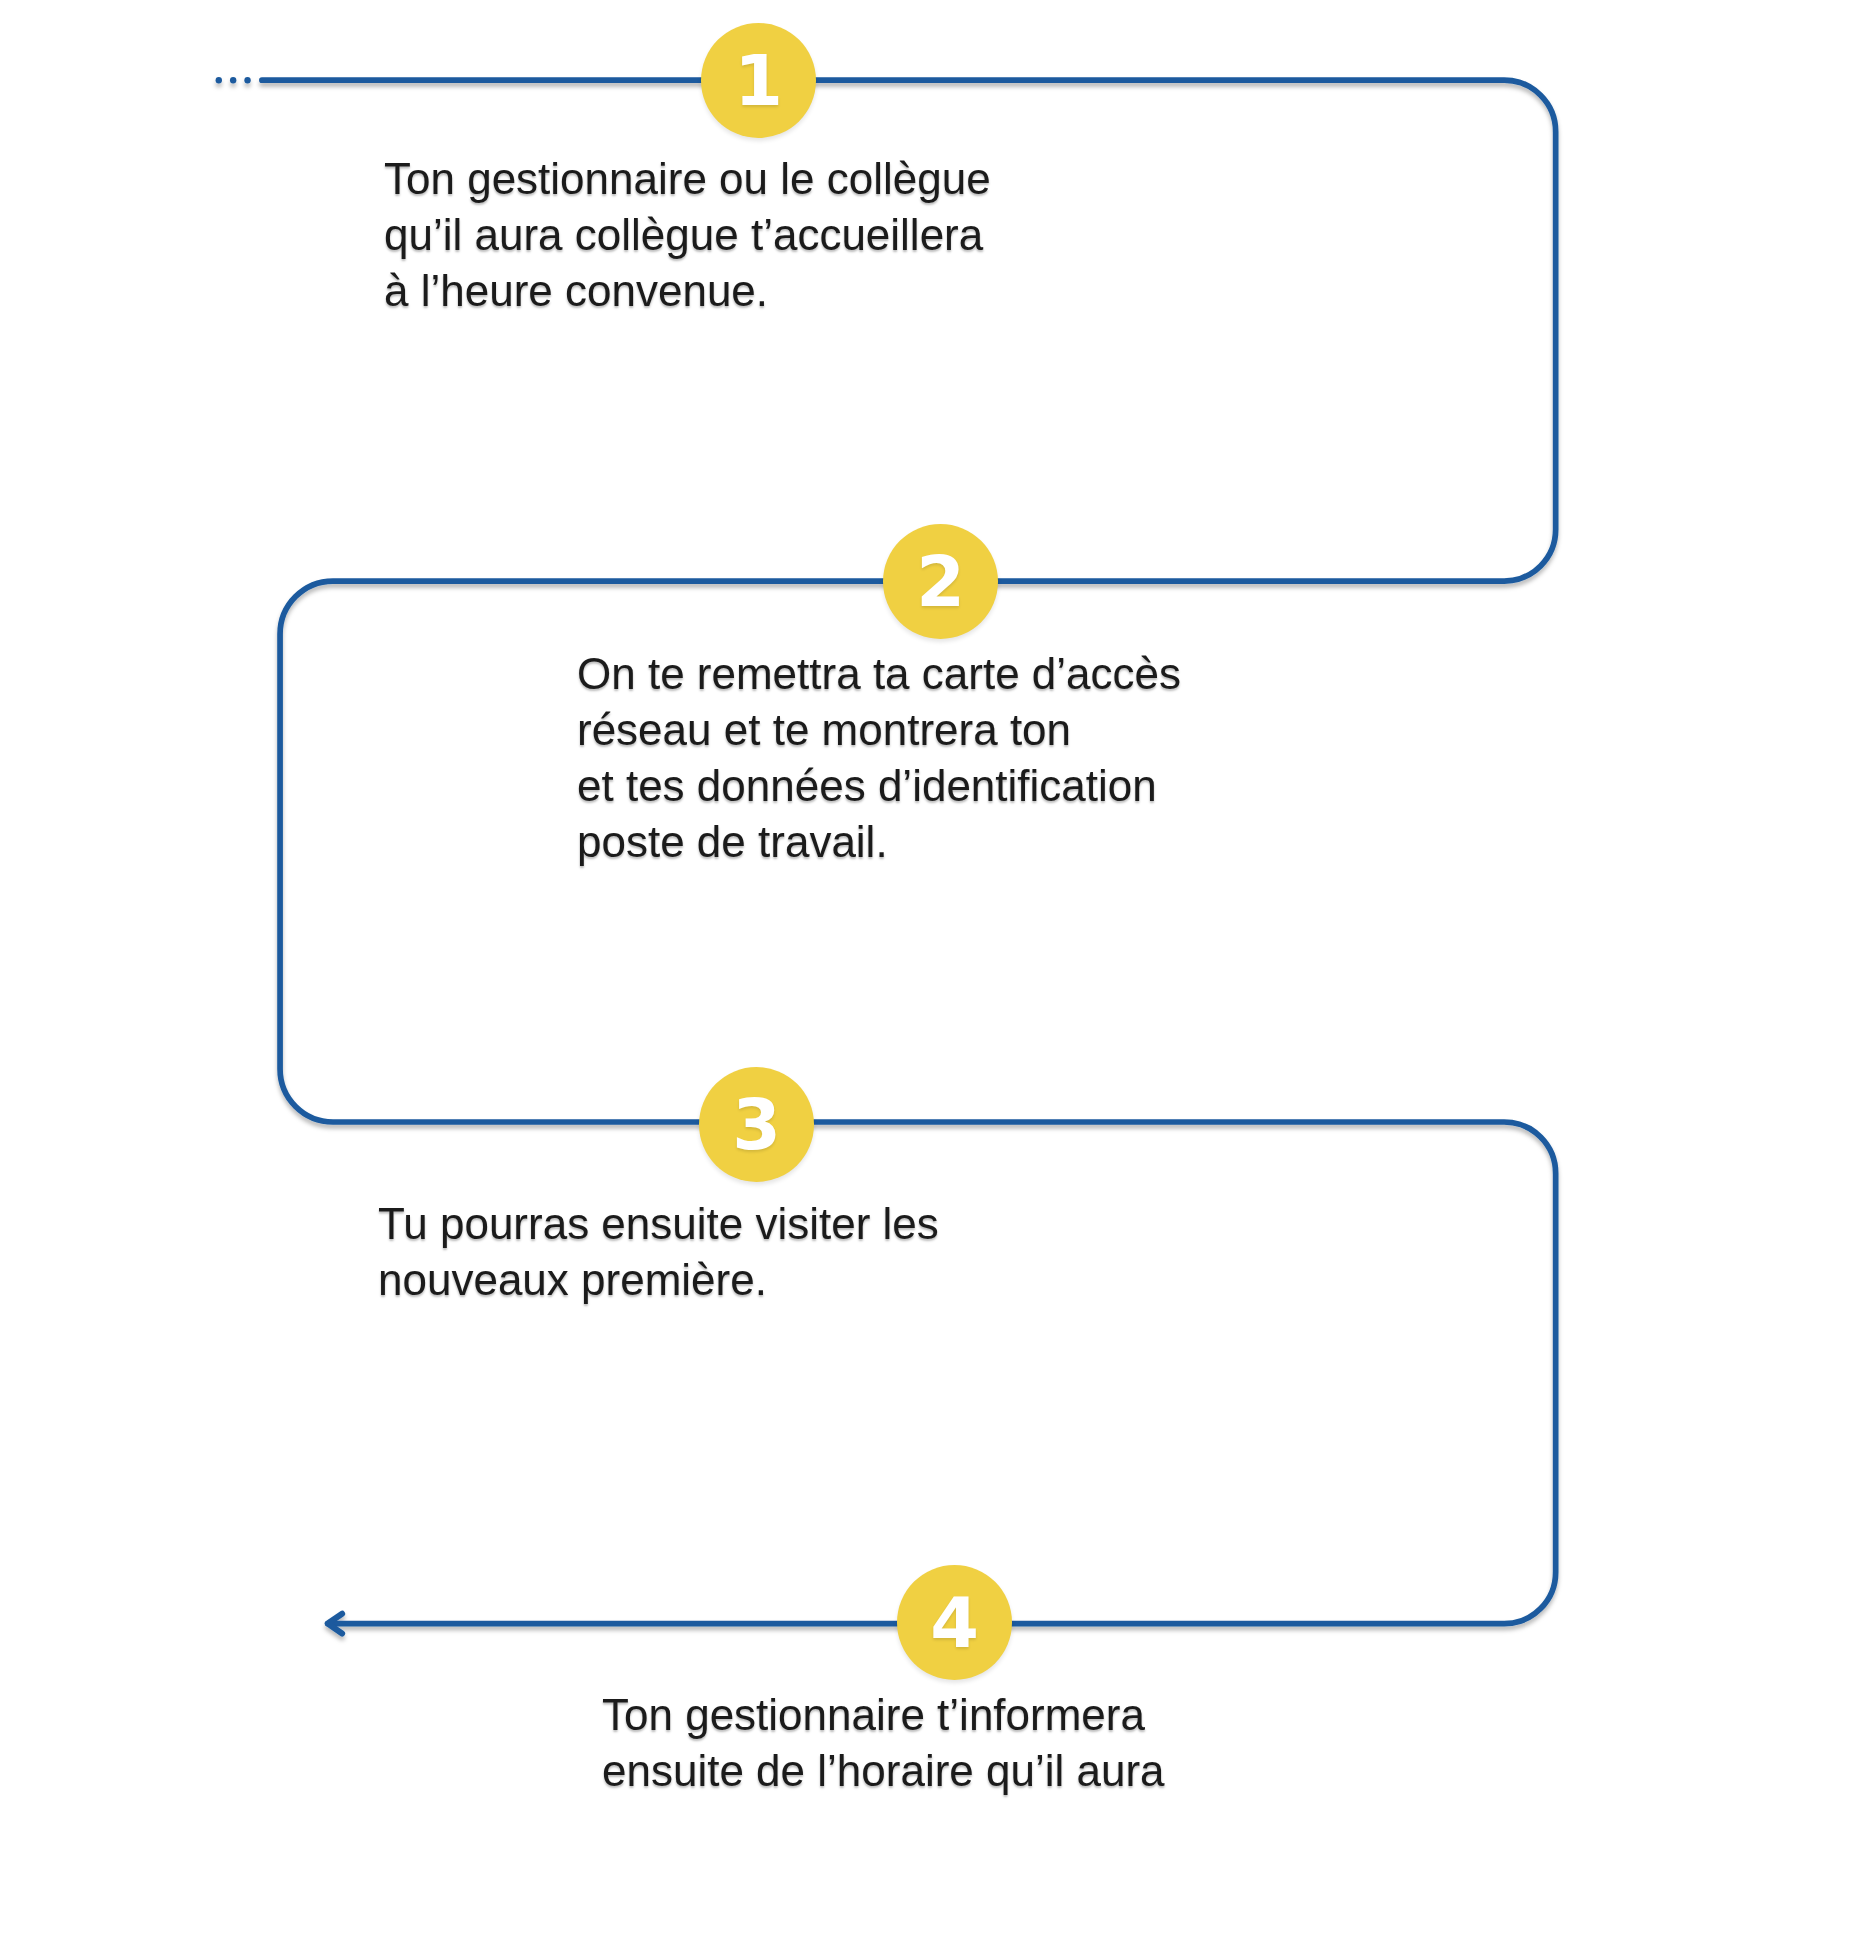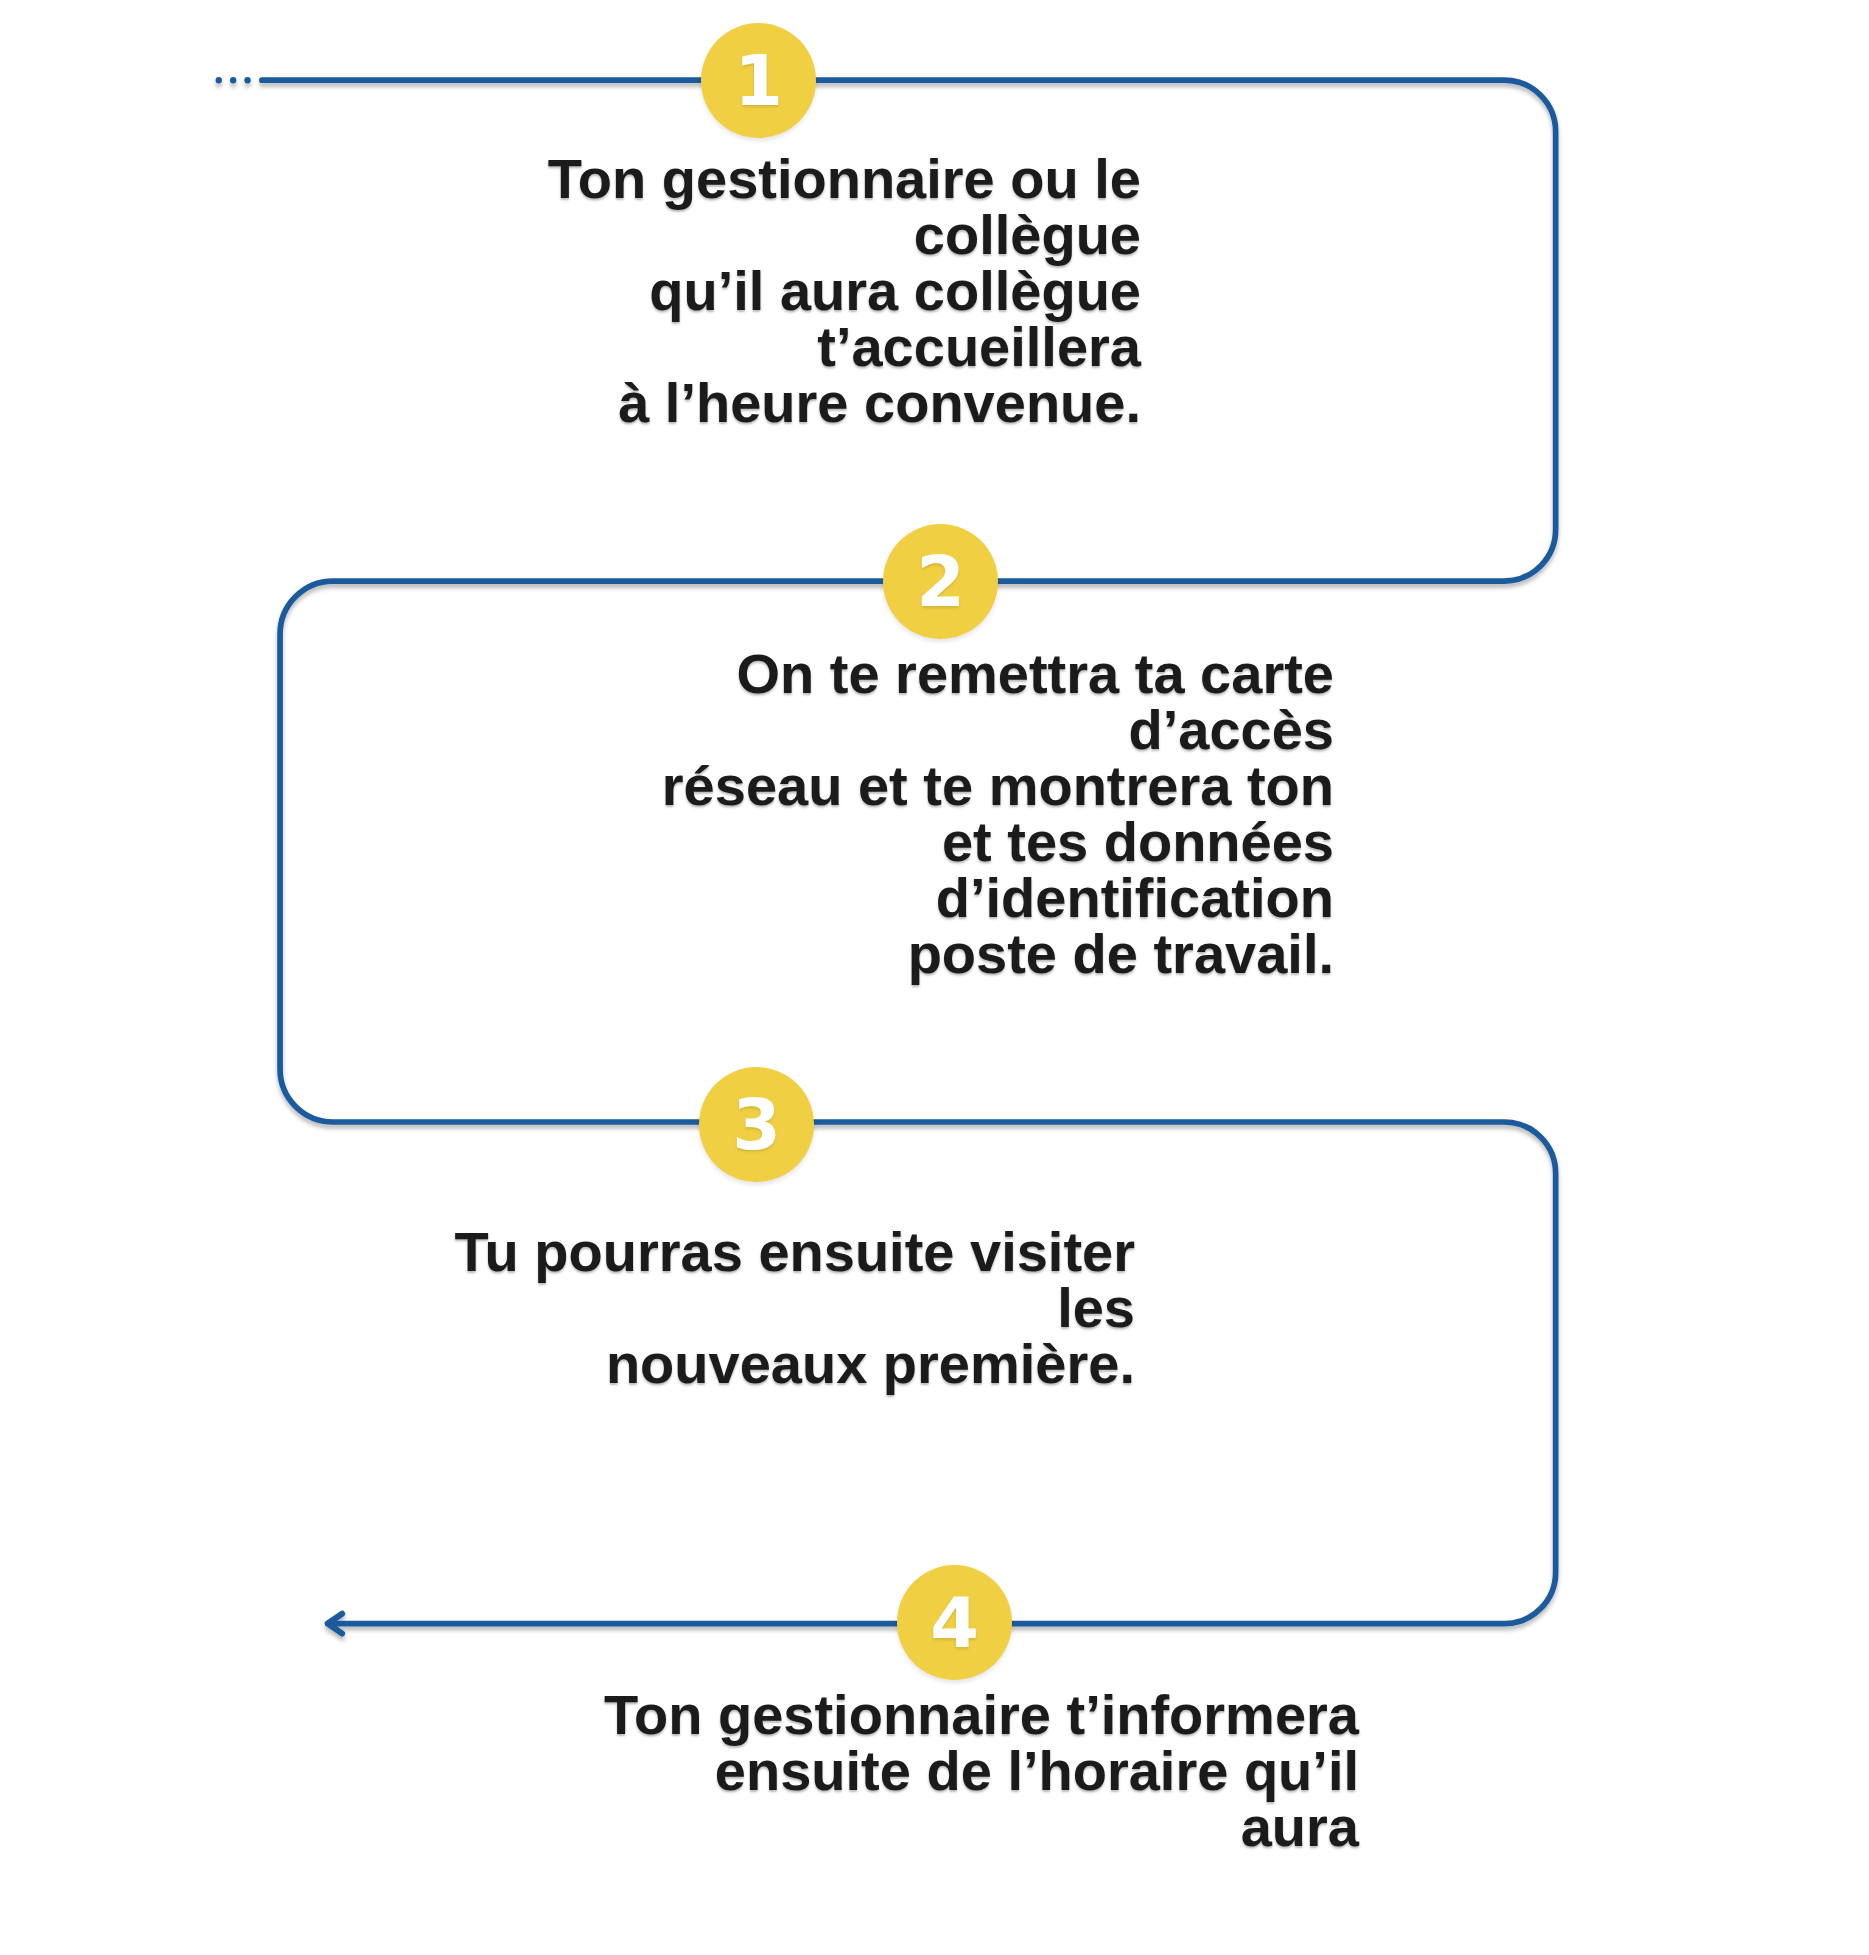--- a/index.html
+++ b/index.html
@@ -30,26 +30,25 @@
     font-family:"DejaVu Sans", sans-serif;
     font-weight:bold;
     font-size:70px;
     line-height:1;
     color:var(--number-color);
     text-shadow:0 2.3px 3px rgba(0,0,0,0.12);
   }
   .step-text{
     position:absolute;
     width:757px;
-    text-align:right;
+    text-align:left;
     color:var(--text-color);
-    font-size:56px;
+    font-size:44px;
     line-height:56px;
     text-shadow:0 2.3px 2.3px rgba(0,0,0,0.28);
-    font-weight:bold;
   }
 </style>
 </head>
 <body>
 
 <div class="canvas">
 
   <svg class="flow-svg" viewBox="0 0 2470 2584">
     <defs>
       <filter id="lineShadow" x="-20%" y="-20%" width="140%" height="140%">
@@ -88,21 +87,21 @@
     <div>à l’heure convenue.</div>
   </div>
 
   <div class="step-text" style="left:577px;top:646px;">
     <div>On te remettra ta carte d’accès</div>
     <div>réseau et te montrera ton</div>
     <div>et tes données d’identification</div>
     <div>poste de travail.</div>
   </div>
 
-  <div class="step-text" style="left:378px;top:1196px;margin-top:28px;">
+  <div class="step-text" style="left:378px;top:1196px;">
     <div>Tu pourras ensuite visiter les</div>
     <div>nouveaux première.</div>
   </div>
 
   <div class="step-text" style="left:602px;top:1687px;">
     <div>Ton gestionnaire t’informera</div>
     <div>ensuite de l’horaire qu’il aura</div>
   </div>
 
 </div>

